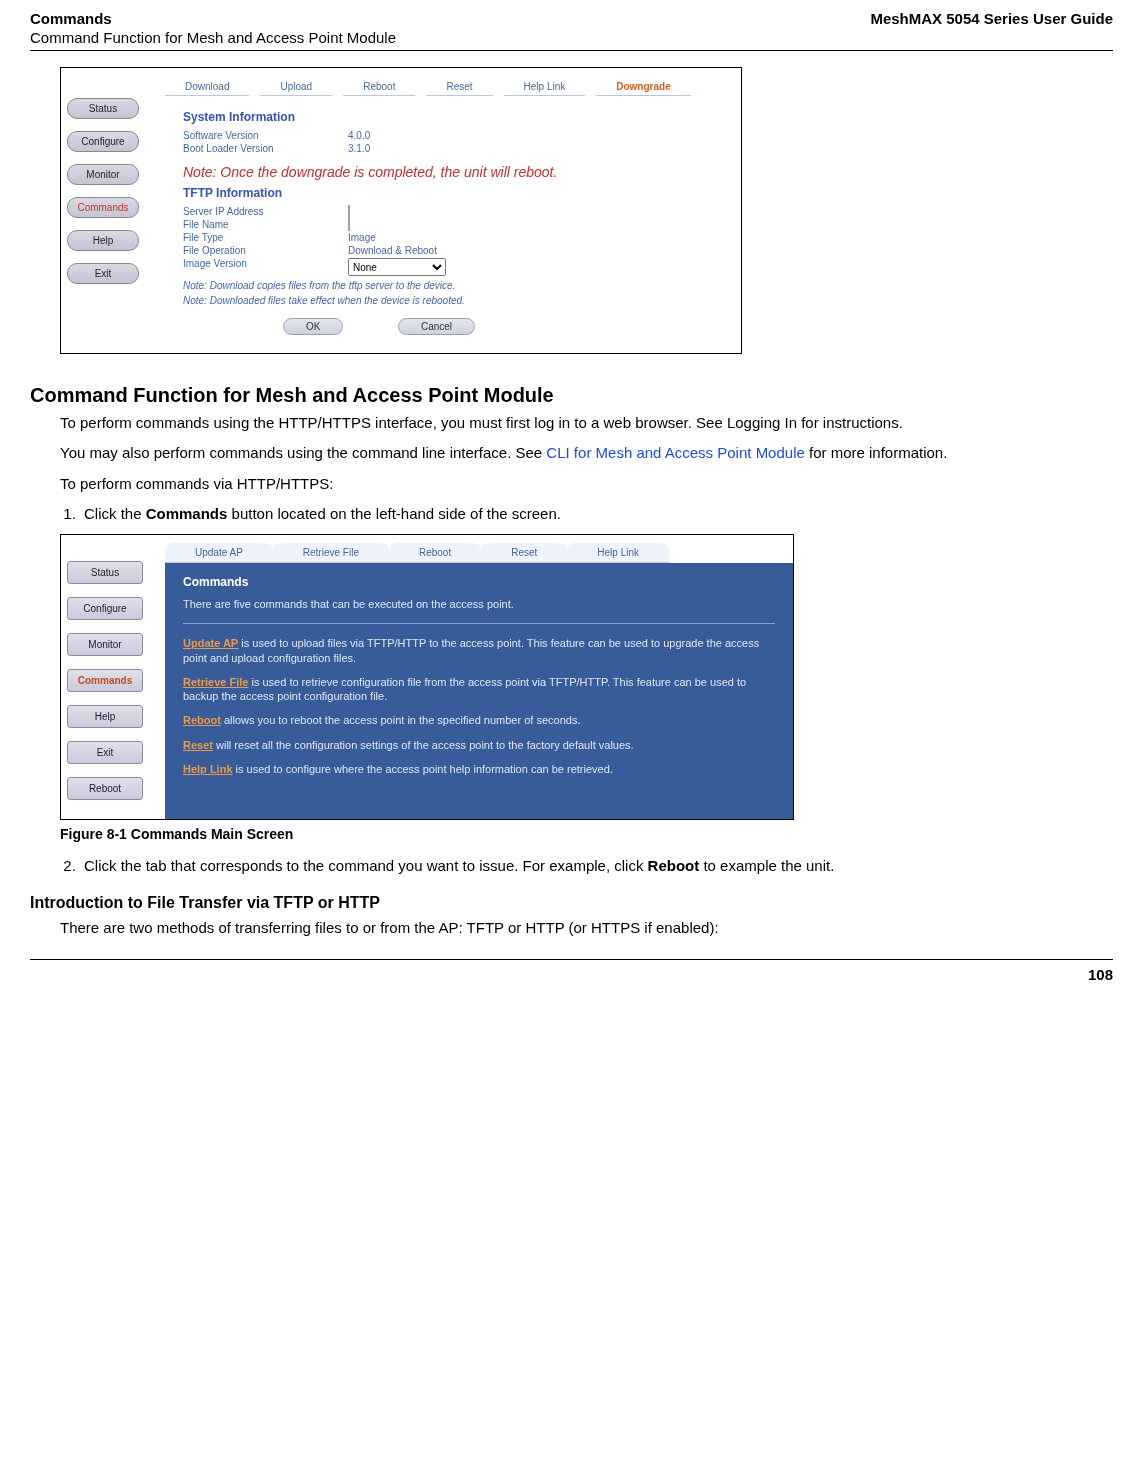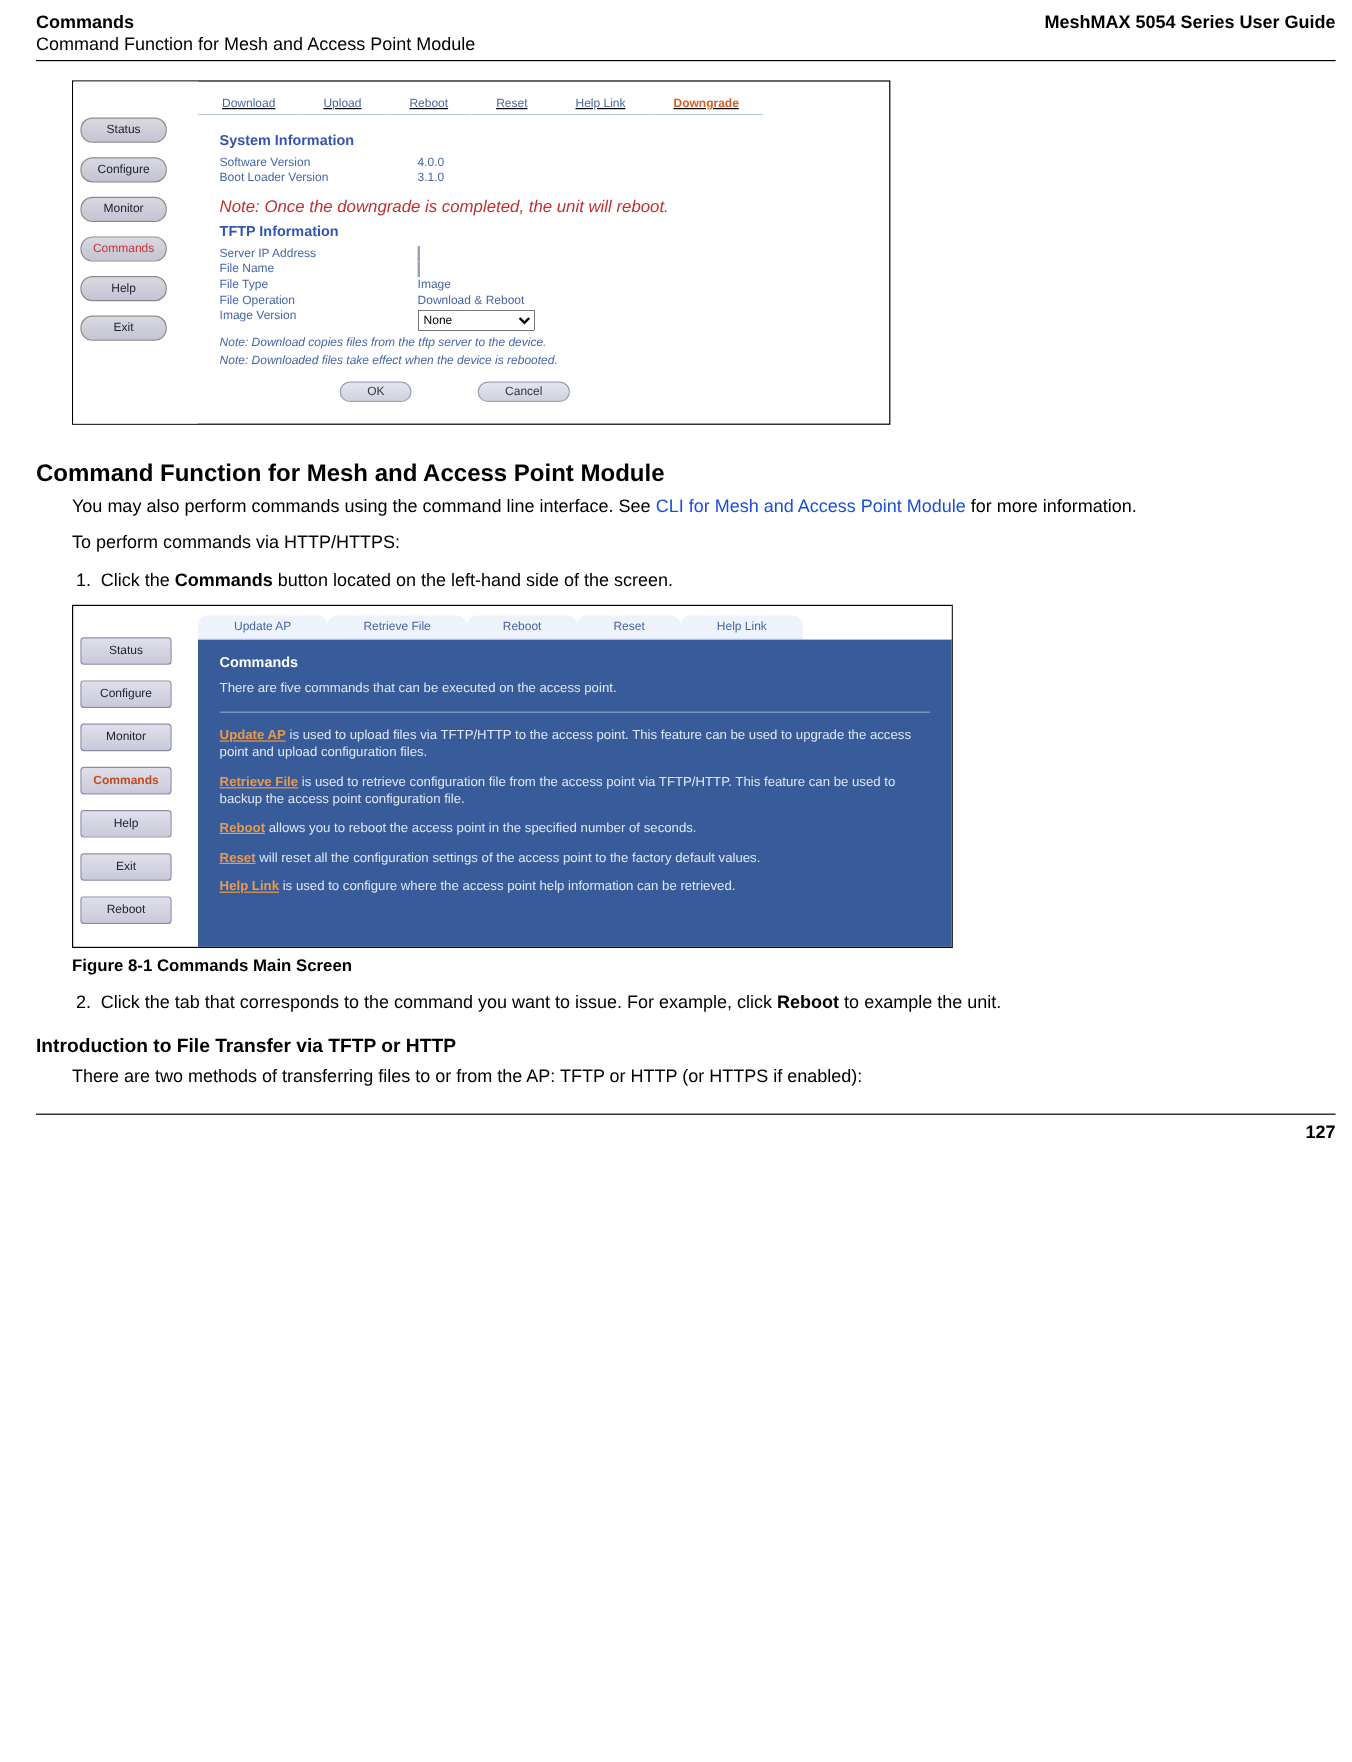--- a/index.html
+++ b/index.html
@@ -63,22 +63,21 @@
     width: 70px;
   }
   .shot .sidebtn.active { color:#c33; }
   .shot .mainarea {
     flex: 1;
     padding: 0;
   }
   .tabs {
     display: flex;
     padding-top: 10px;
-    gap: 0;
-    text-decoration: underline;
+    gap: 11px;
   }
   .tab {
     flex: none;
     padding: 3px 20px;
     font-size: 10px;
     color: #4868a0;
     border-top-left-radius: 8px;
     border-top-right-radius: 8px;
     background:#fff;
     border-bottom:1px solid #b8c8e4;
@@ -302,20 +301,21 @@
         <div class="btn-row">
           <span class="panel-btn">OK</span>
           <span class="panel-btn">Cancel</span>
         </div>
       </div>
     </div>
   </div>
 
   <h2 class="sec">Command Function for Mesh and Access Point Module</h2>
   <div class="body">
+    <p>To perform commands using the HTTP/HTTPS interface, you must first log in to a web browser. See Logging In  for instructions.</p>
     <p>
       <span>You may also perform commands using the command line interface. See </span><span class="blue-link">CLI for Mesh and Access Point Module</span><span> for more information.</span>
     </p>
     <p>To perform commands via HTTP/HTTPS:</p>
     <ol>
       <li>
         <span>Click the </span><span class="bold">Commands</span><span> button located on the left-hand side of the screen.</span>
       </li>
     </ol>
   </div>
@@ -360,14 +360,14 @@
       </li>
     </ol>
   </div>
 
   <h3 class="sub">Introduction to File Transfer via TFTP or HTTP</h3>
   <div class="body">
     <p>There are two methods of transferring files to or from the AP: TFTP or HTTP (or HTTPS if enabled):</p>
   </div>
 
   <hr class="bottom-rule">
-  <div class="page-num">127</div>
+  <div class="page-num">108</div>
 </div>
 
 </body></html>

